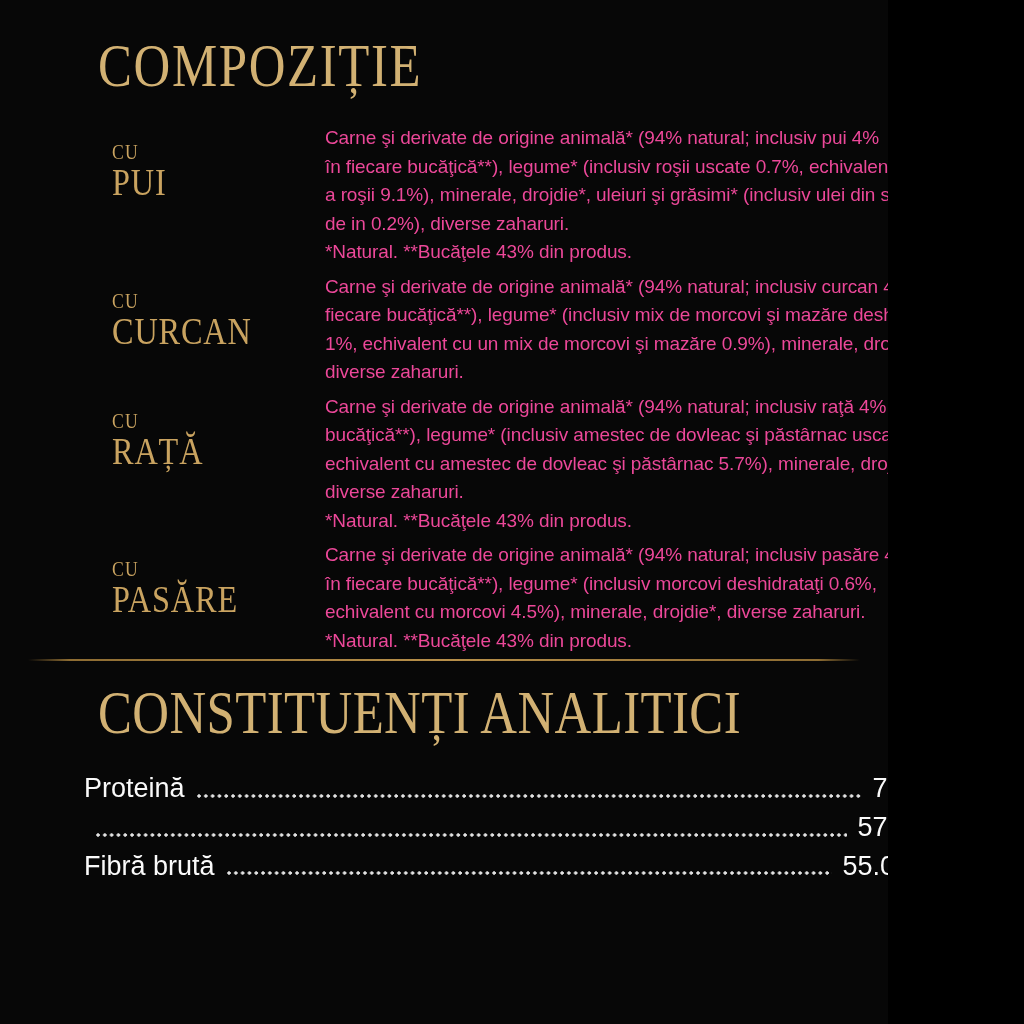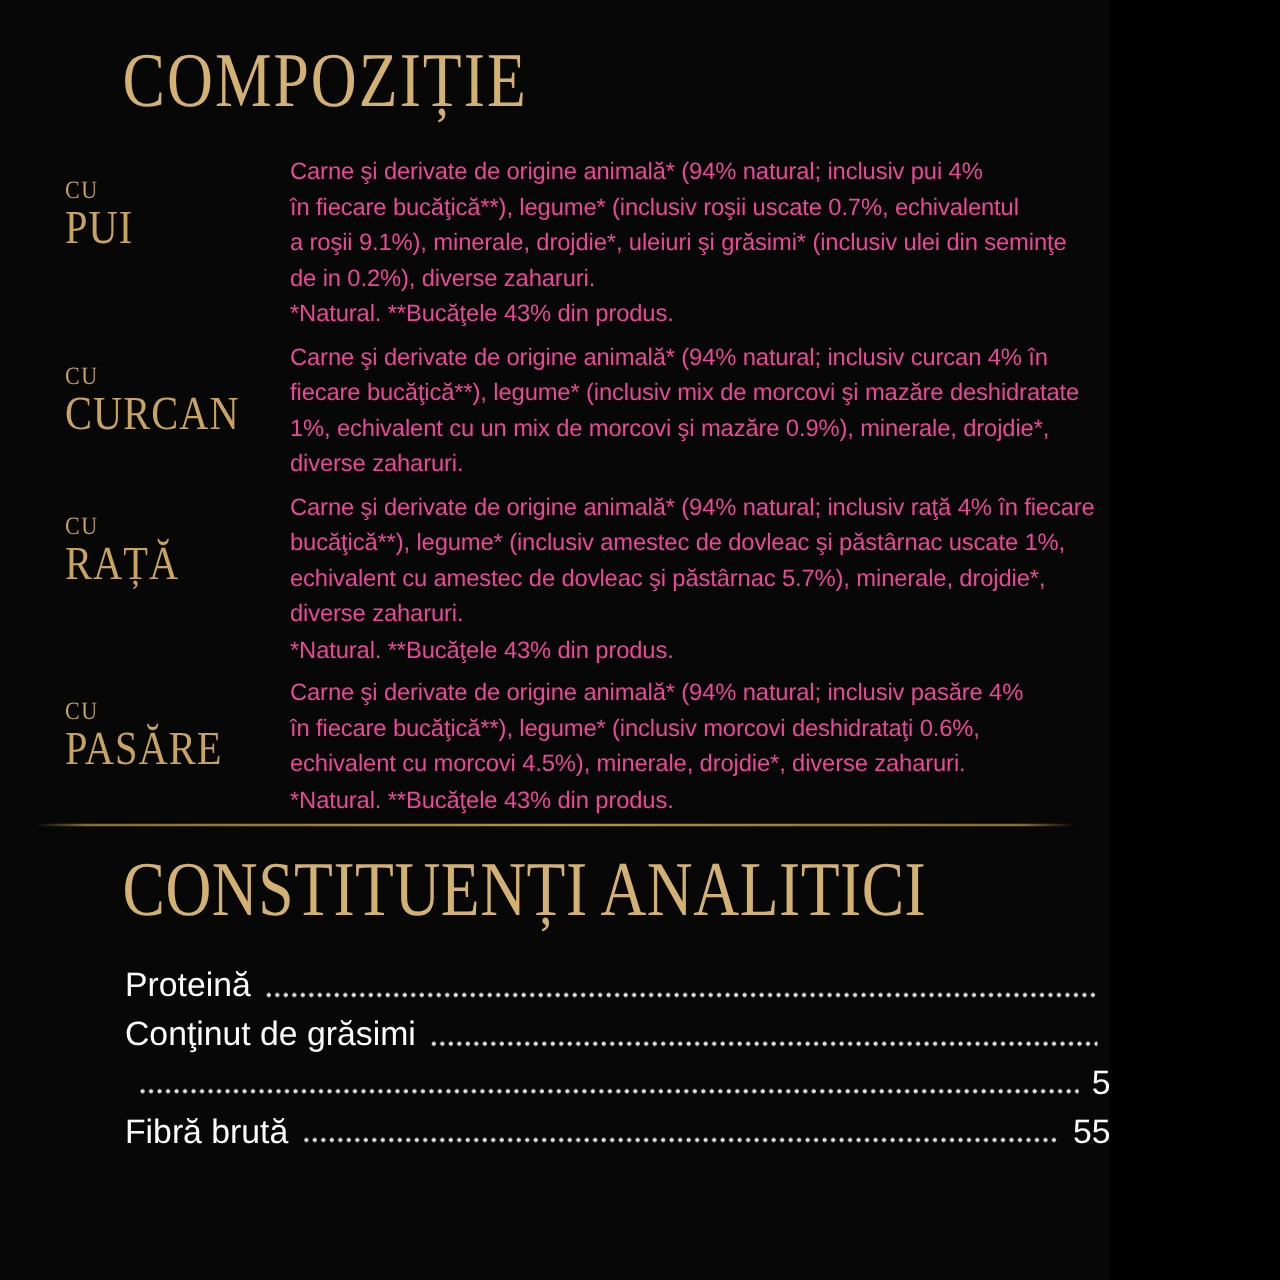--- a/index.html
+++ b/index.html
@@ -43,22 +43,23 @@
   
   .variants {
     position: absolute;
     left: 0;
     top: 124px;
     width: 1024px;
   }
   .variant {
     display: flex;
     align-items: flex-start;
-    padding-left: 52px;
+    padding-left: 112px;
     margin-bottom: 6px;
+    gap: 33px;
   }
   .variant-label {
     width: 180px;
     flex: 0 0 180px;
     padding-top: 18px;
     color: #c9a360;
   }
   .variant-prefix {
     display: block;
     font-family: "Liberation Serif", "DejaVu Serif", serif;
@@ -98,21 +99,21 @@
     background: linear-gradient(90deg,
       rgba(165,126,58,0) 0%,
       rgba(165,126,58,0.85) 5%,
       #b8904a 50%,
       rgba(165,126,58,0.85) 95%,
       rgba(165,126,58,0) 100%);
   }
   
   .analytical-rows {
     position: absolute;
-    left: 100px;
+    left: 84px;
     top: 769px;
     width: 850px;
   }
   .arow {
     display: flex;
     align-items: flex-end;
     height: 38.8px;
     color: #fafafa;
     font-size: 27px;
   }
@@ -194,25 +195,20 @@
   <h2 class="h2 gold-serif">CONSTITUENȚI ANALITICI</h2>
 
   <div class="analytical-rows">
 
     <div class="arow">
       <span class="alabel">Proteină</span>
       <span class="leader"></span>
       <span class="avalue">7.8%</span>
     </div>
 
-    <div class="arow">
-      <span class="alabel">Conţinut de grăsimi</span>
-      <span class="leader"></span>
-      <span class="avalue">4.8%</span>
-    </div>
 
     <div class="arow">
       <span class="leader"></span>
       <span class="avalue">57.7%</span>
     </div>
 
     <div class="arow">
       <span class="alabel">Fibră brută</span>
       <span class="leader"></span>
       <span class="avalue">55.09%</span>

